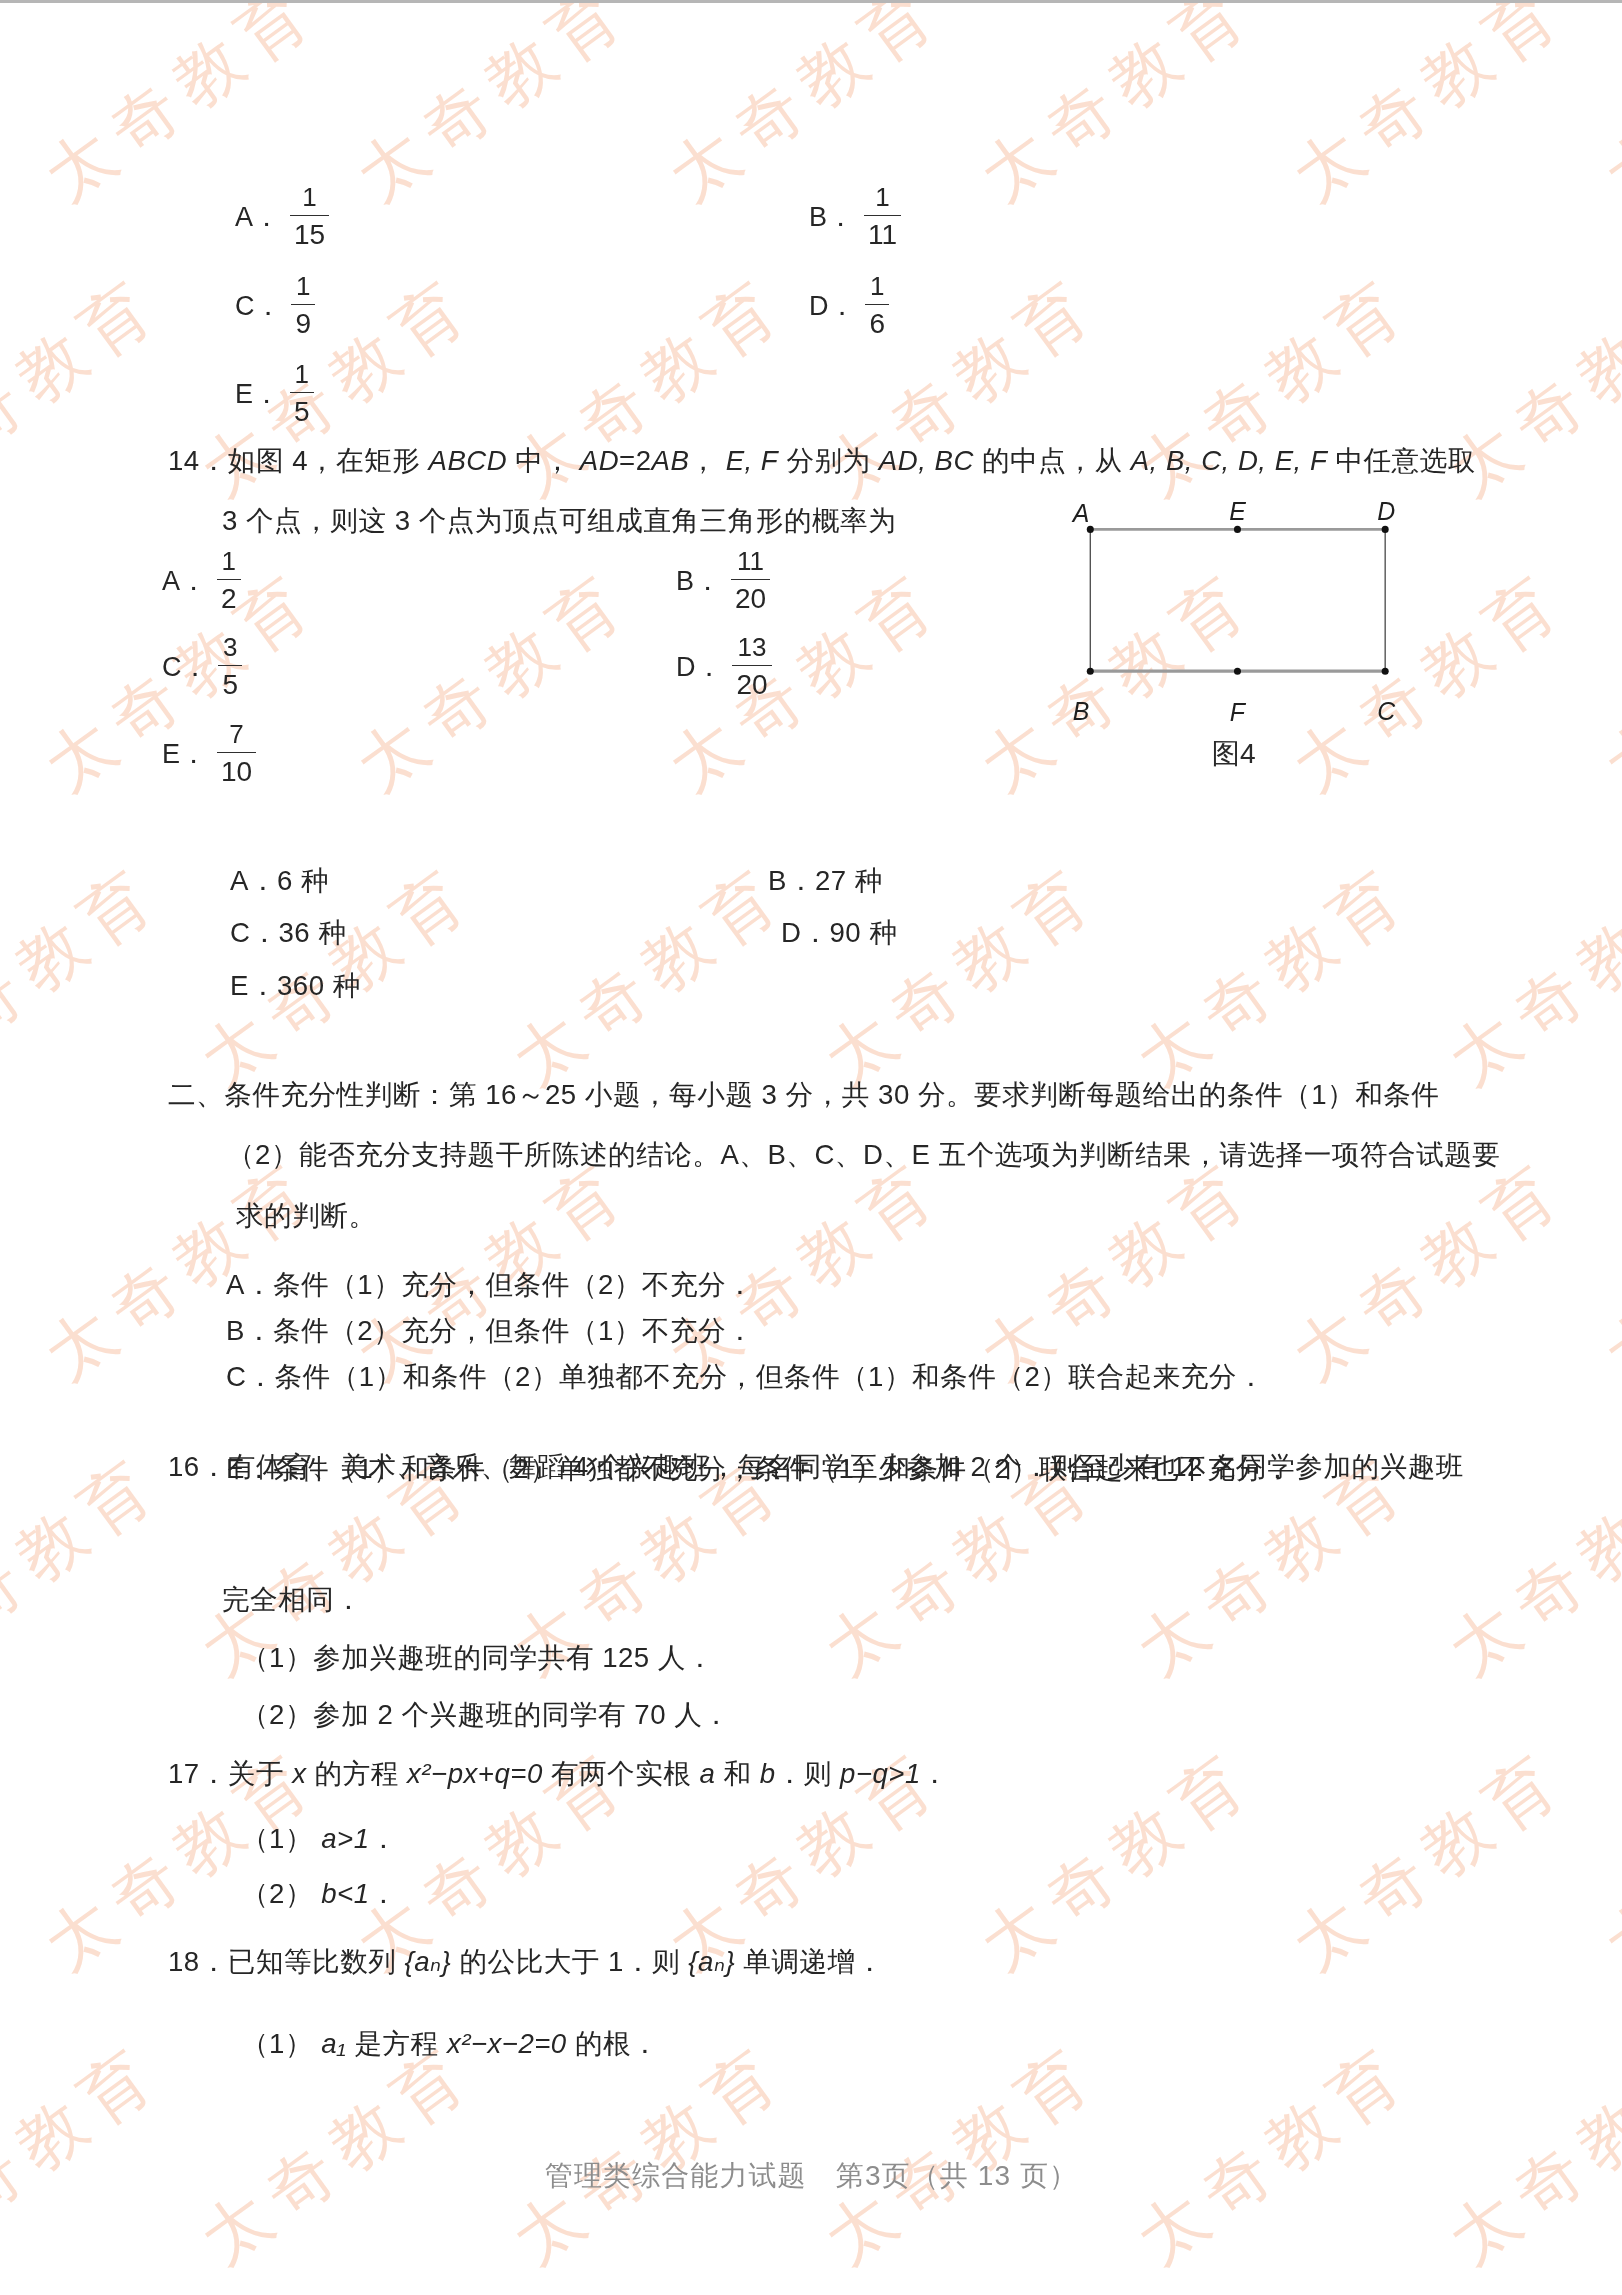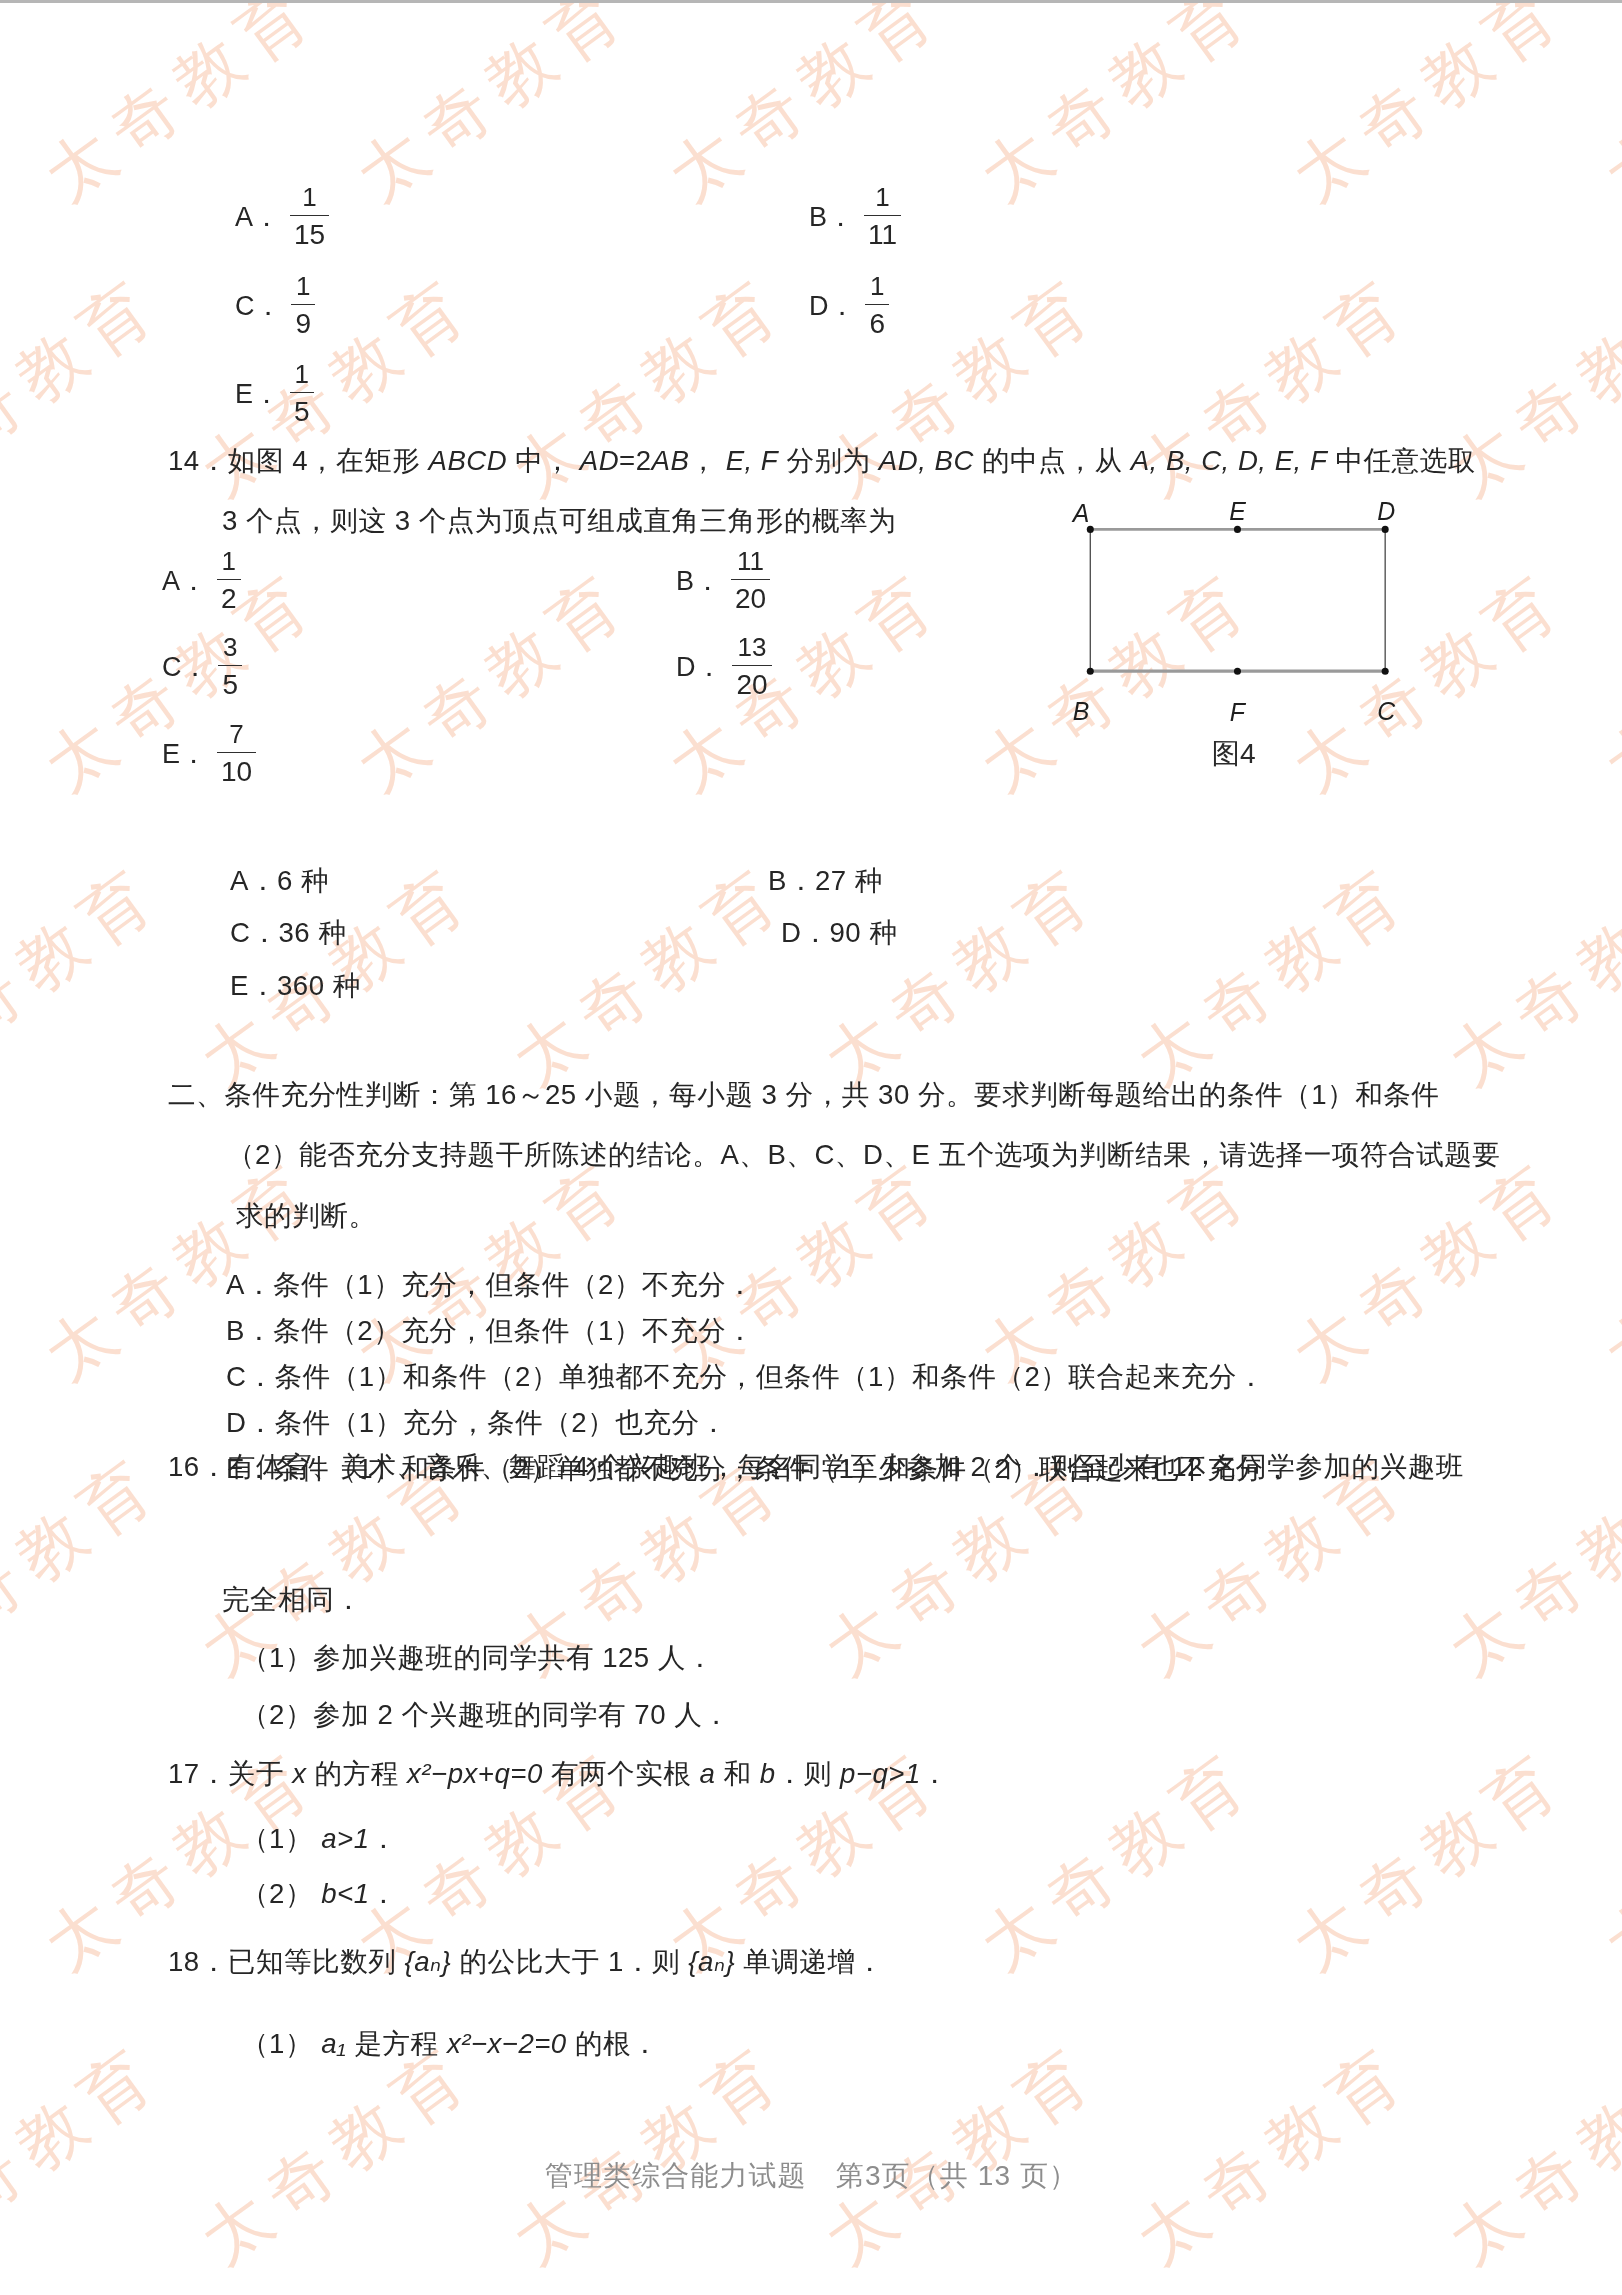--- a/index.html
+++ b/index.html
@@ -183,21 +183,20 @@
     <div class="line" style="left:781px;top:914px">D．90 种</div>
     <div class="line" style="left:230px;top:967px">E．360 种</div>
 
     <div class="line" style="left:168px;top:1076px">二、条件充分性判断：第 16～25 小题，每小题 3 分，共 30 分。要求判断每题给出的条件（1）和条件</div>
     <div class="line" style="left:227px;top:1136px">（2）能否充分支持题干所陈述的结论。A、B、C、D、E 五个选项为判断结果，请选择一项符合试题要</div>
     <div class="line" style="left:236px;top:1197px">求的判断。</div>
 
     <div class="line" style="left:226px;top:1266px">A．条件（1）充分，但条件（2）不充分．</div>
     <div class="line" style="left:226px;top:1312px">B．条件（2）充分，但条件（1）不充分．</div>
     <div class="line" style="left:226px;top:1358px">C．条件（1）和条件（2）单独都不充分，但条件（1）和条件（2）联合起来充分．</div>
-    <div class="line" style="left:226px;top:1404px">D．条件（1）充分，条件（2）也充分．</div>
     <div class="line" style="left:226px;top:1450px">E．条件（1）和条件（2）单独都不充分，条件（1）和条件（2）联合起来也不充分．</div>
 
     <div class="line" style="left:168px;top:1448px">16．有体育、美术、音乐、舞蹈 4 个兴趣班，每名同学至少参加 2 个．则至少有 12 名同学参加的兴趣班</div>
     <div class="line" style="left:222px;top:1581px">完全相同．</div>
     <div class="line" style="left:241px;top:1639px">（1）参加兴趣班的同学共有 125 人．</div>
     <div class="line" style="left:241px;top:1696px">（2）参加 2 个兴趣班的同学有 70 人．</div>
 
     <div class="line" style="left:168px;top:1755px"><span>17．关于 </span><span class="it">x</span><span> 的方程 </span><span class="it">x²−px+q=0</span><span> 有两个实根 </span><span class="it">a</span><span> 和 </span><span class="it">b</span><span>．则 </span><span class="it">p−q&gt;1</span><span>．</span></div>
     <div class="line" style="left:241px;top:1820px"><span>（1） </span><span class="it">a&gt;1</span><span>．</span></div>
     <div class="line" style="left:241px;top:1875px"><span>（2） </span><span class="it">b&lt;1</span><span>．</span></div>

